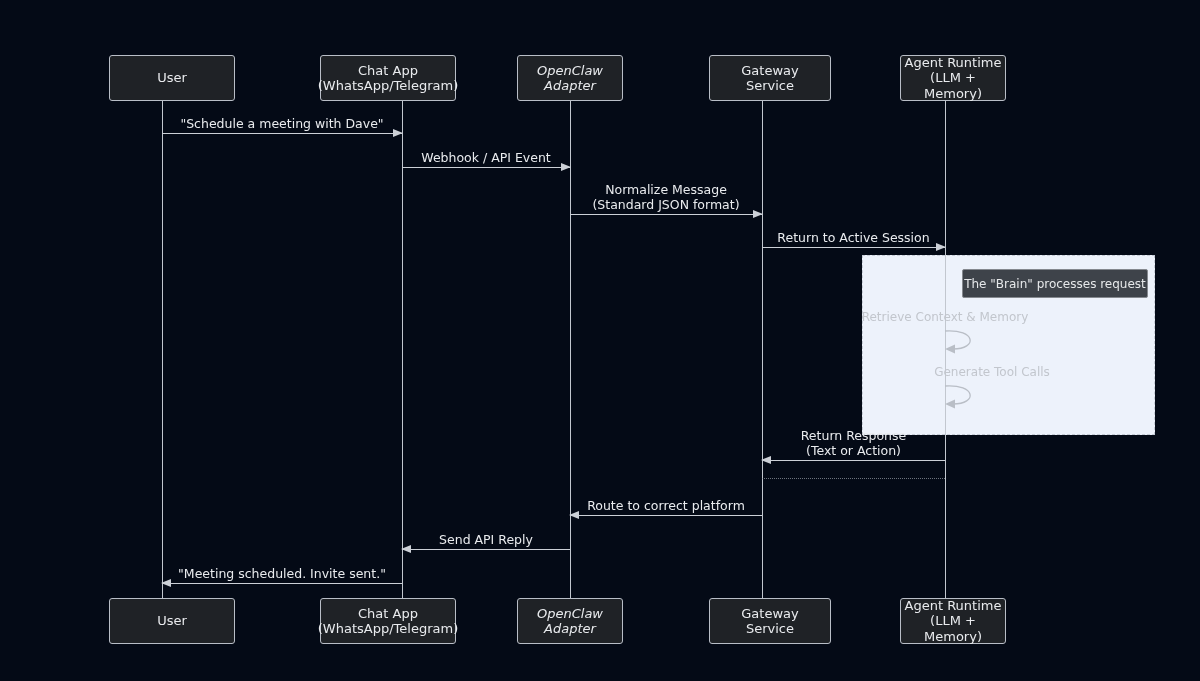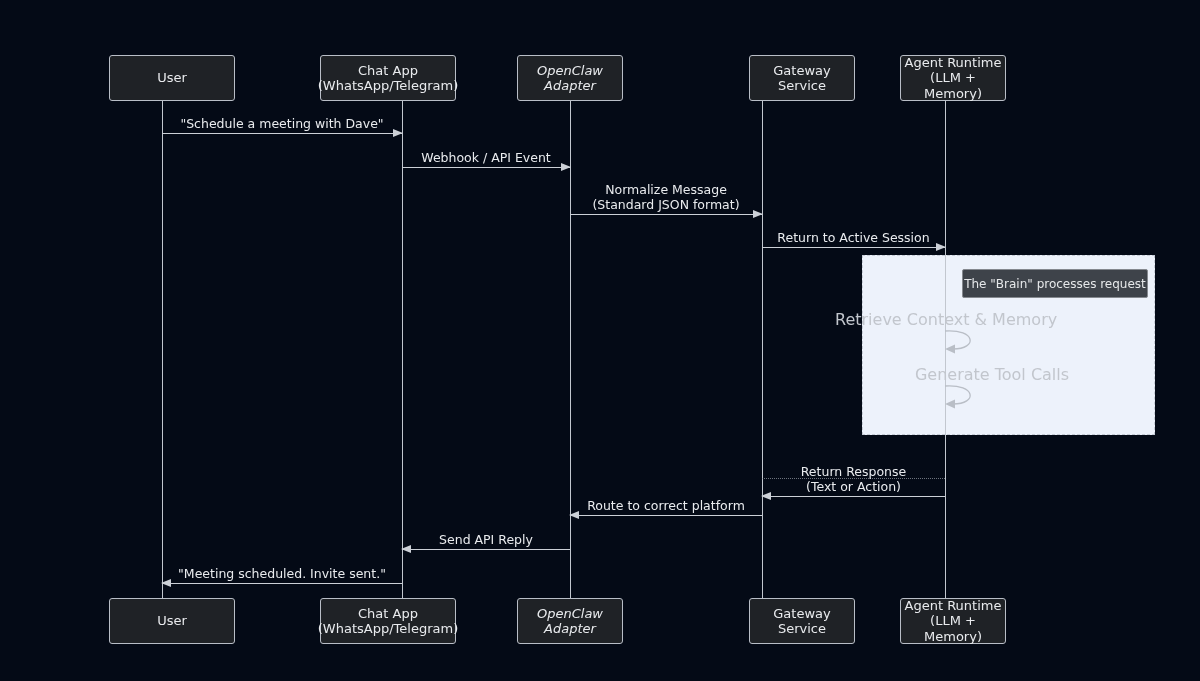--- a/index.html
+++ b/index.html
@@ -21,37 +21,37 @@
     display:flex;align-items:center;justify-content:center;
     z-index:5;
   }
   .actor .lbl{
     white-space:pre-line;text-align:center;font-size:13px;line-height:1.18;
     color:#e9ebee;
   }
   .a-user{left:109px;width:126px;}
   .a-chat{left:320px;width:136px;}
   .a-claw{left:517px;width:106px;font-style:italic;}
-  .a-gate{left:709px;width:106px;margin-left:40px;}
+  .a-gate{left:709px;width:122px;}
   .a-agent{left:900px;width:106px;justify-content:flex-end;}
   .row-top{top:55px;}
   .row-bot{top:598px;}
   
   .highlight{
     position:absolute;left:862px;top:255px;width:293px;height:180px;
     background:#edf2fb;border:1px dashed #c6ccd6;box-sizing:border-box;z-index:1;
   }
   .note{
     position:absolute;left:962px;top:269px;width:186px;height:29px;box-sizing:border-box;
     background:#3e434a;border:1px solid #85898f;border-radius:2px;
     display:flex;align-items:center;justify-content:center;
     font-size:12px;color:#e6e8ea;white-space:nowrap;z-index:4;
   }
   .loop-label{
-    position:absolute;width:220px;text-align:center;font-size:16px;
+    position:absolute;width:220px;text-align:center;font-size:12px;
     color:#c2c6cd;z-index:3;white-space:nowrap;
   }
   .loop-svg{position:absolute;z-index:3;}
   
   .message{
     position:absolute;height:0;border-top:1.5px solid #ccd0d7;z-index:3;
   }
   .msg-label{
     position:absolute;left:0;right:0;bottom:3px;text-align:center;
     font-size:12.5px;line-height:1.15;color:#e9ebee;white-space:pre-line;
@@ -64,21 +64,21 @@
   .dir-left .arrowhead{left:-1px;border-right:10px solid #ccd0d7;}
   .dotted-return{
     position:absolute;left:762px;top:478px;width:183px;height:0;
     border-top:1px dotted #9aa0a9;z-index:3;opacity:.7;
   }
   
   .m0{left:162px;width:240px;top:133px;}
   .m1{left:402px;width:168px;top:167px;}
   .m2{left:570px;width:192px;top:214px;}
   .m3{left:762px;width:183px;top:247px;}
-  .m4{left:762px;width:183px;top:496px;}
+  .m4{left:762px;width:183px;top:460px;}
   .m5{left:570px;width:192px;top:515px;}
   .m6{left:402px;width:168px;top:549px;}
   .m7{left:162px;width:240px;top:583px;}
 </style>
 </head>
 <body>
 
 <div class="stage">
 
   <div class="highlight"></div>

